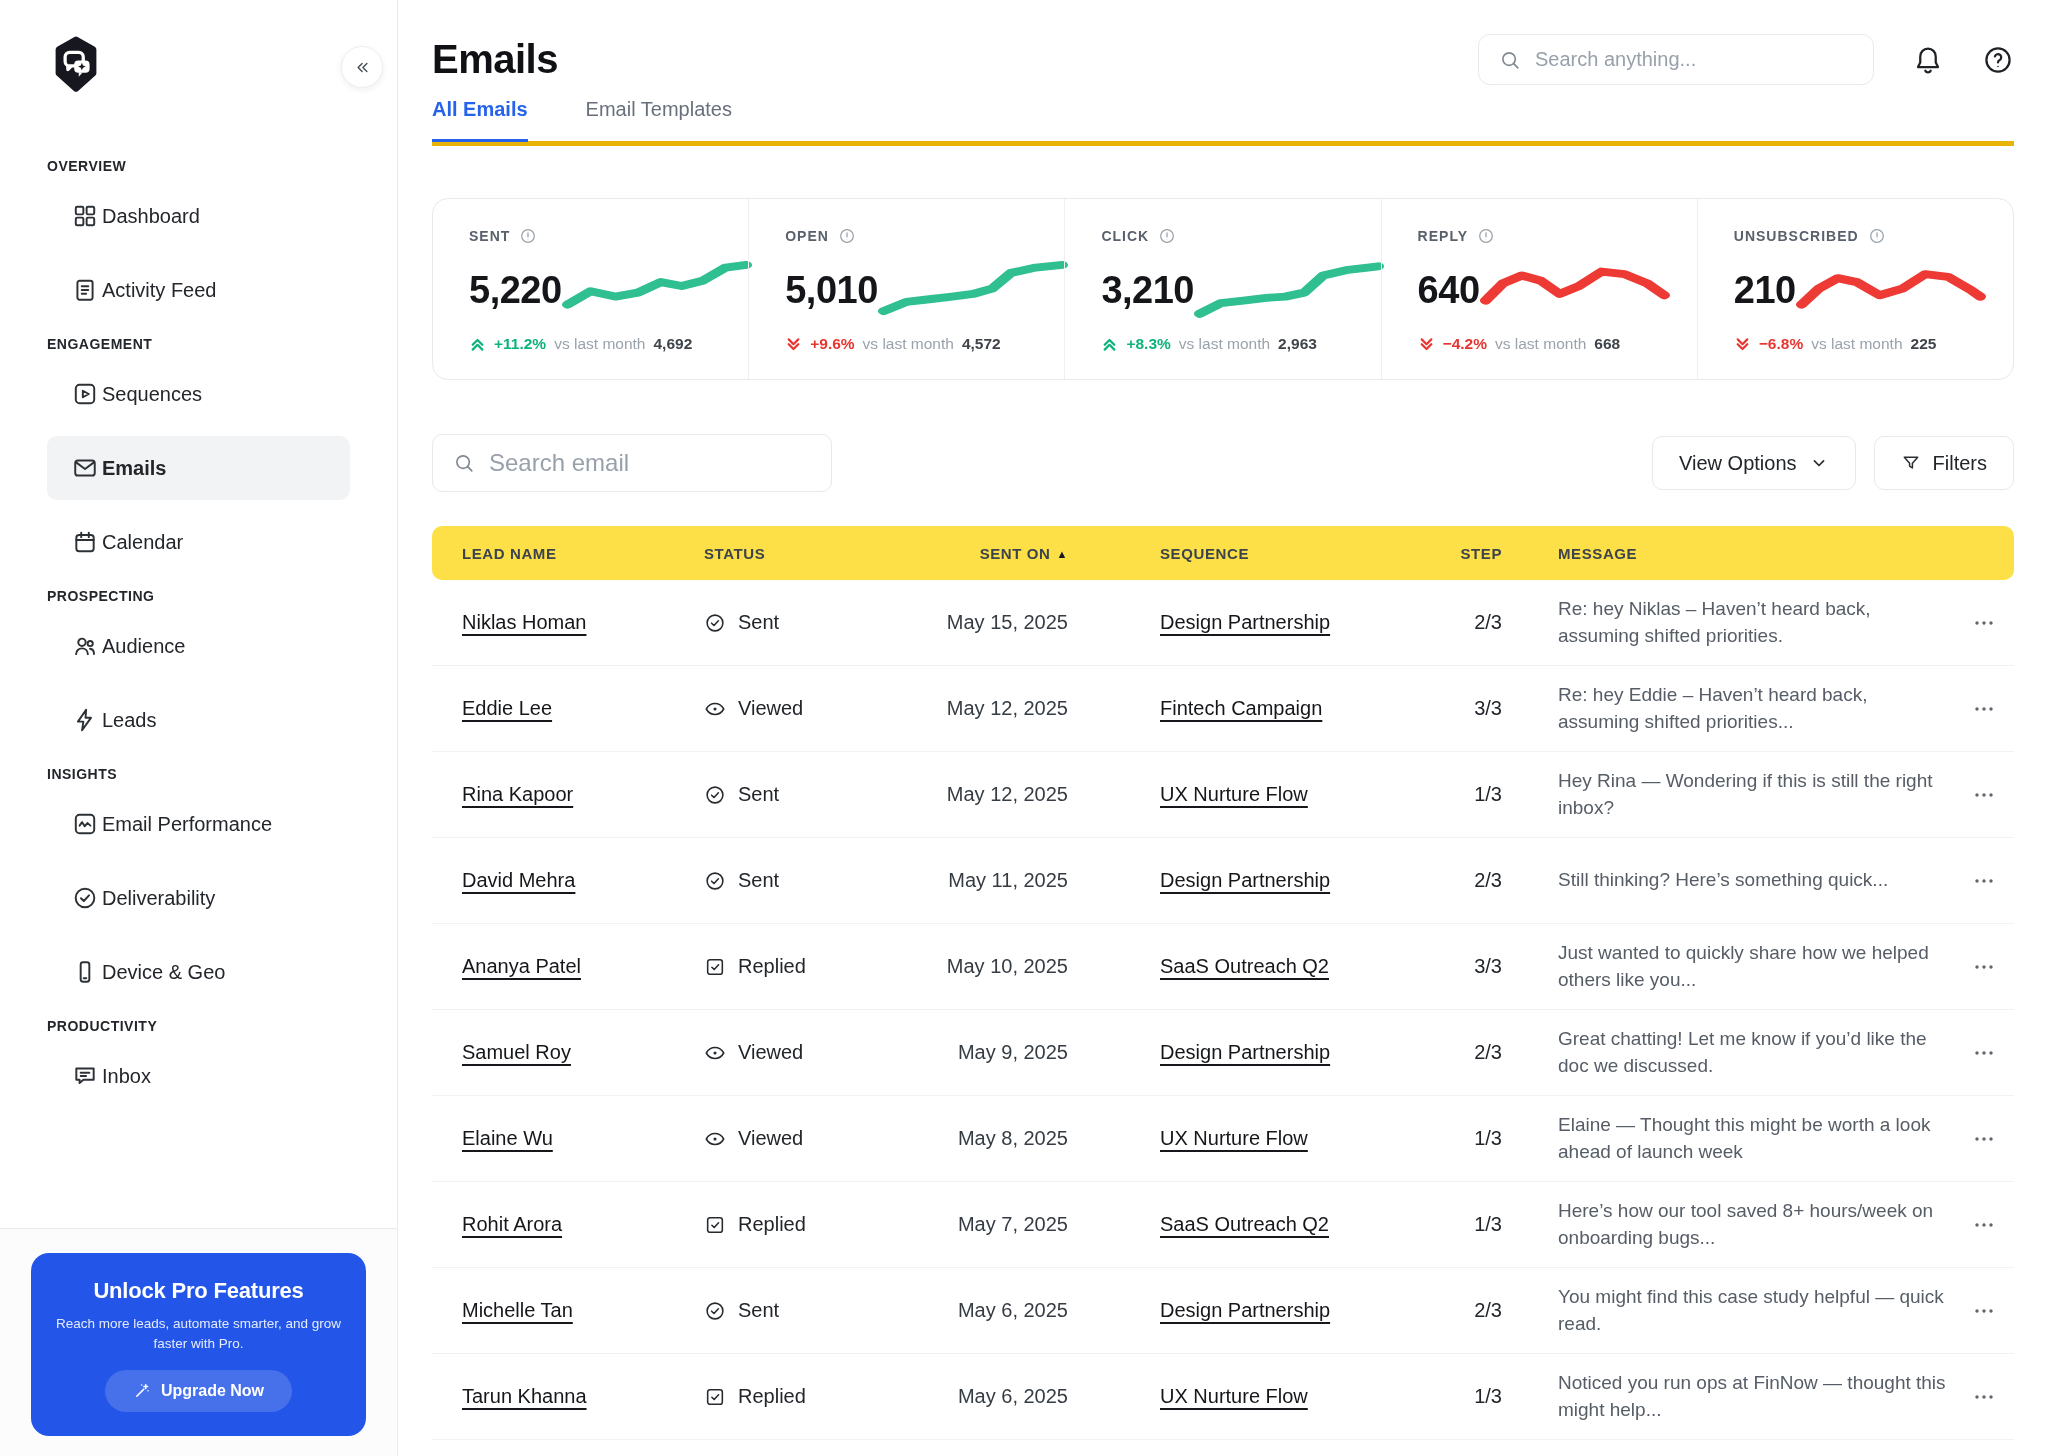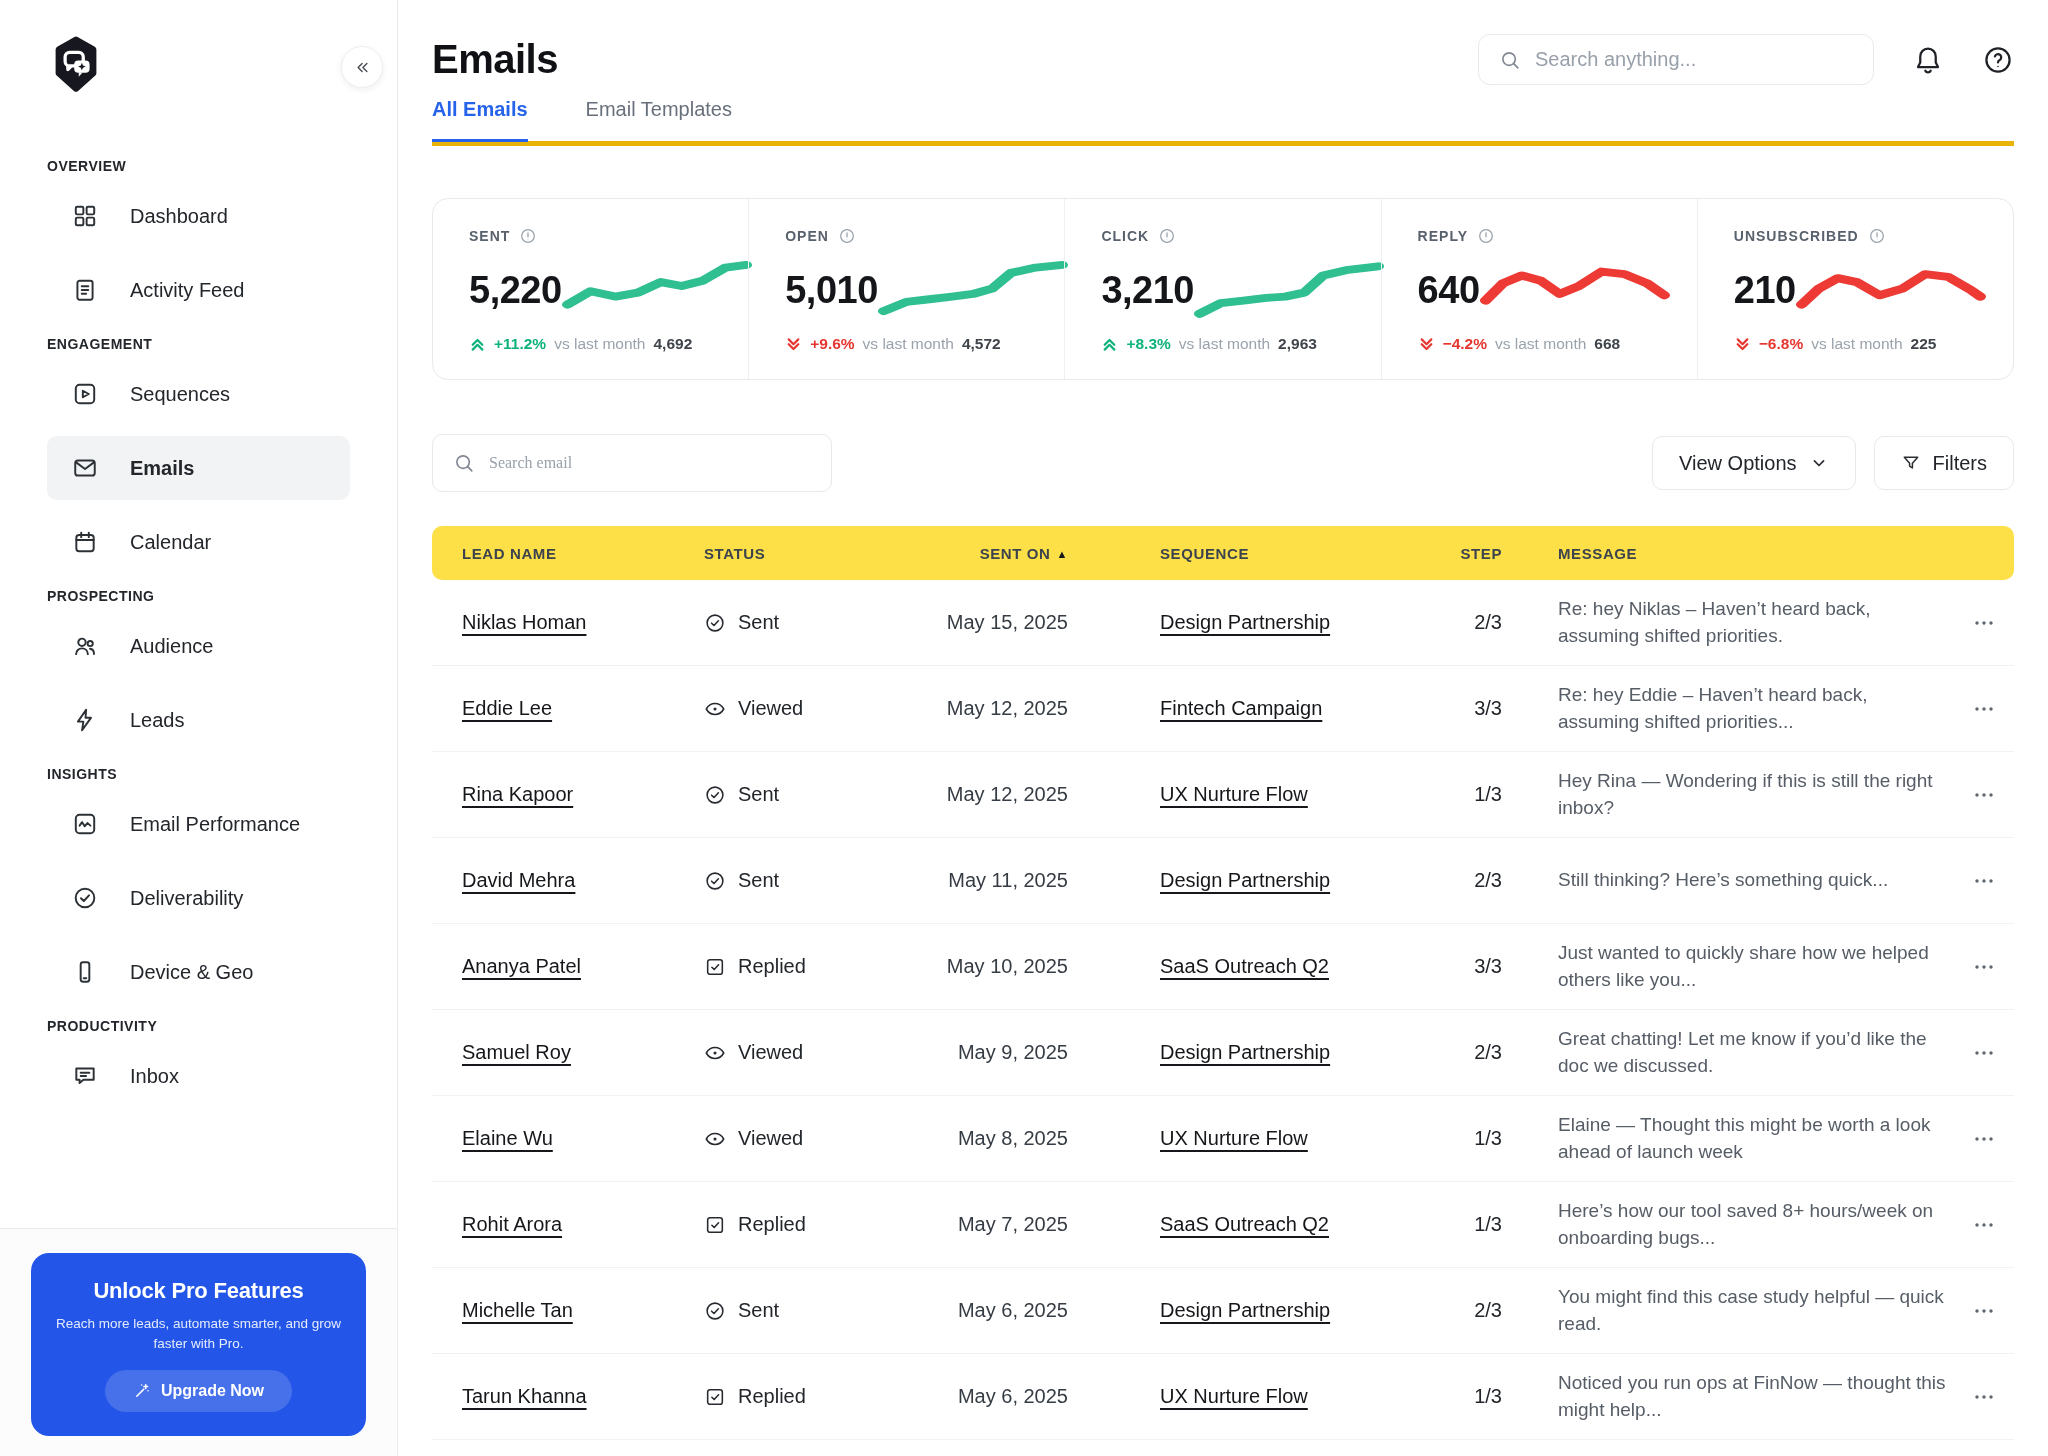--- a/index.html
+++ b/index.html
@@ -15,21 +15,21 @@
   .logo { width:58px; height:58px; }
   .collapse-btn { position:absolute; top:46px; right:14px; width:42px; height:42px;
     border-radius:50%; background:#fff; border:1px solid #eceef0;
     box-shadow:0 2px 6px rgba(16,24,40,.07); display:flex; align-items:center;
     justify-content:center; color:#4b5157; cursor:pointer; }
   .collapse-btn svg { width:19px; height:19px; }
   .nav { flex:1; padding:0 47px; overflow:hidden; }
   .nav-section { margin:14px 0 4px; font-size:14px; font-weight:700; letter-spacing:.5px;
     color:#23262b; }
   .nav-section:first-child { margin-top:64px; }
-  .nav-item { display:flex; align-items:center; gap:32px; height:64px; margin-top:10px;
+  .nav-item { display:flex; align-items:center; gap:4px; height:64px; margin-top:10px;
     padding:0 25px; border-radius:10px; cursor:pointer; }
   .nav-item.active { background:#f2f3f5; }
   .nav-item.active .nav-label { font-weight:700; }
   .nav-icon { width:26px; height:26px; color:#2c3136; flex:none; }
   .nav-icon svg { width:100%; height:100%; }
   .nav-label { font-size:20px; color:#23262b; white-space:nowrap; }
 
   .pro-wrap { border-top:1px solid #e9eaec; background:#fcfcfd; padding:24px 31px 20px; }
   .pro-card { background:#2356e8; border-radius:18px; padding:25px 22px 24px; text-align:center; }
   .pro-title { color:#fff; font-size:22px; font-weight:700; letter-spacing:-.2px; }
@@ -77,22 +77,22 @@
   .chg svg { width:100%; height:100%; }
   .pct { font-weight:700; }
   .vs { color:#9aa2ac; }
   .prev { color:#3f444b; font-weight:700; }
 
   
   .toolbar { margin-top:54px; display:flex; align-items:center; justify-content:space-between; }
   .email-search { display:flex; align-items:center; gap:14px; width:400px; height:58px;
     border:1px solid #e7e9ec; border-radius:10px; padding:0 20px; background:#fff; }
   .email-search svg { width:22px; height:22px; color:#818892; flex:none; }
-  .email-search input { border:none; outline:none; flex:1; font-size:16px; color:#ef4444;
-    font-family:Liberation Serif, serif; background:transparent; }
+  .email-search input { border:none; outline:none; flex:1; font-size:24px; color:#ef4444;
+    font-family:Liberation Sans, sans-serif; background:transparent; }
   .email-search input::placeholder { color:#98a0aa; }
   .toolbar-right { display:flex; gap:18px; }
   .tbtn { display:inline-flex; align-items:center; gap:12px; height:54px; padding:0 26px;
     border:1px solid #e7e9ec; border-radius:10px; background:#fff; font-size:20px;
     color:#22252a; font-weight:500; font-family:inherit; cursor:pointer; }
   .tbtn svg { width:20px; height:20px; color:#2a2e33; }
 
   
   .table { margin-top:34px; }
   .trow { display:grid; grid-template-columns:272px 182px 196px 344px 84px 1fr 60px;

